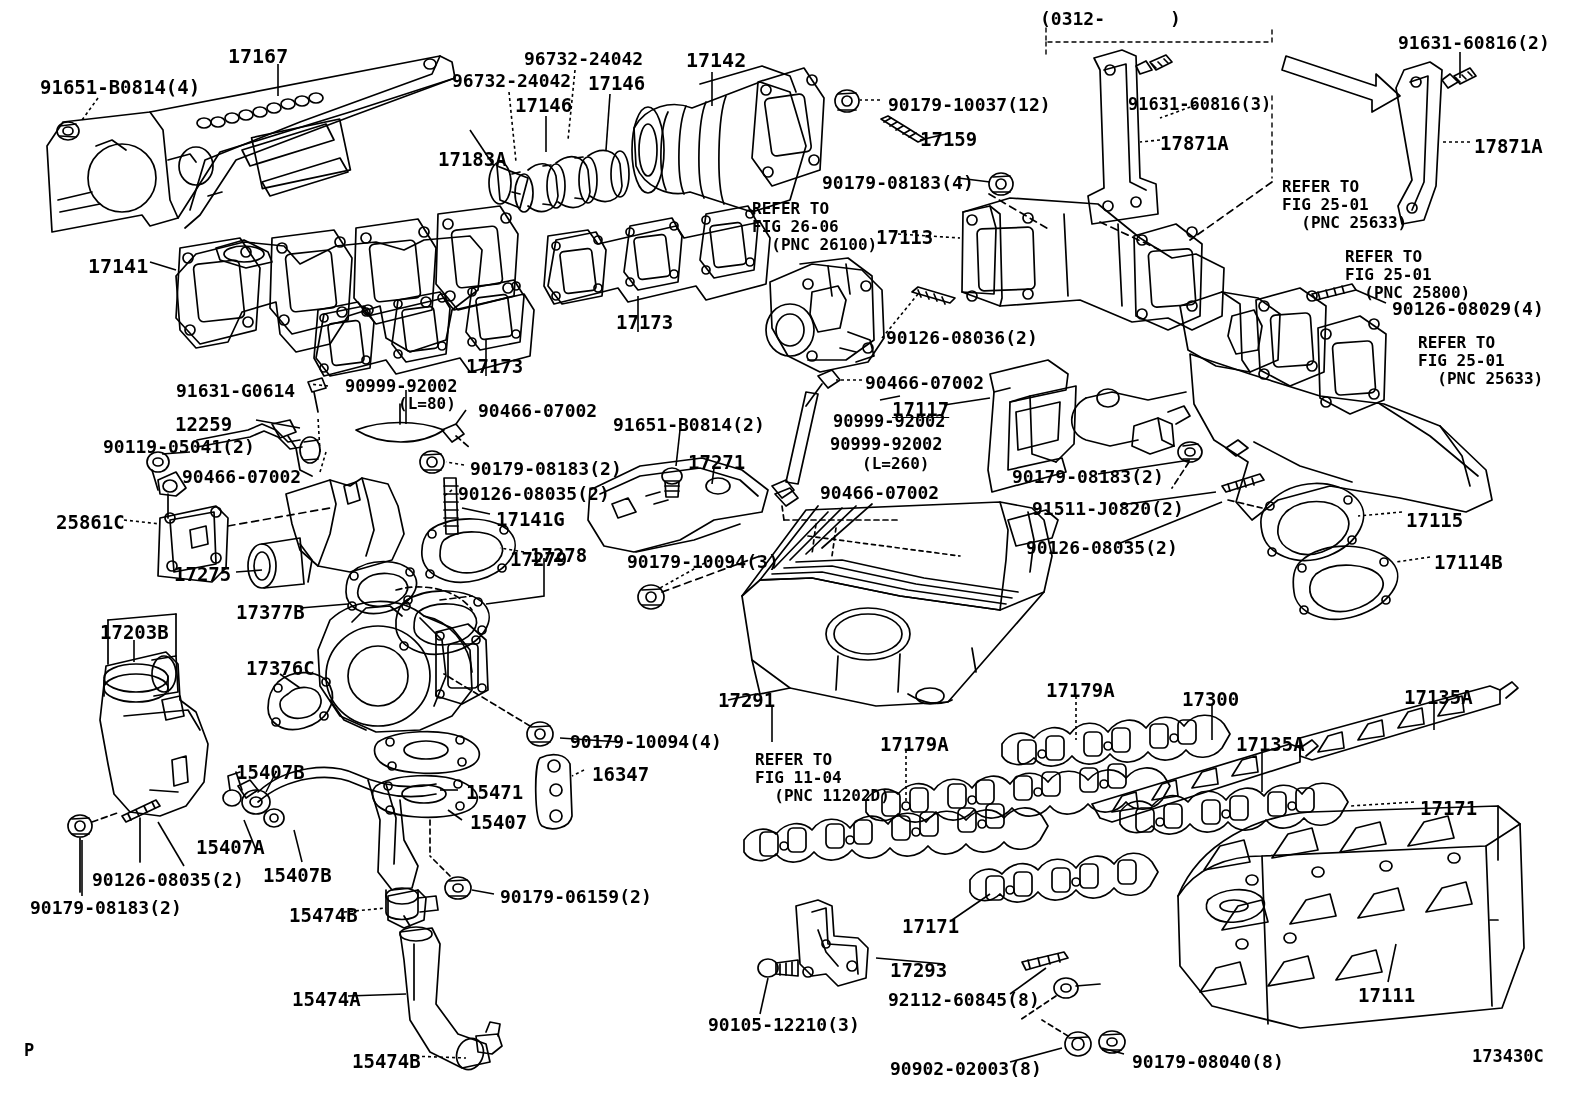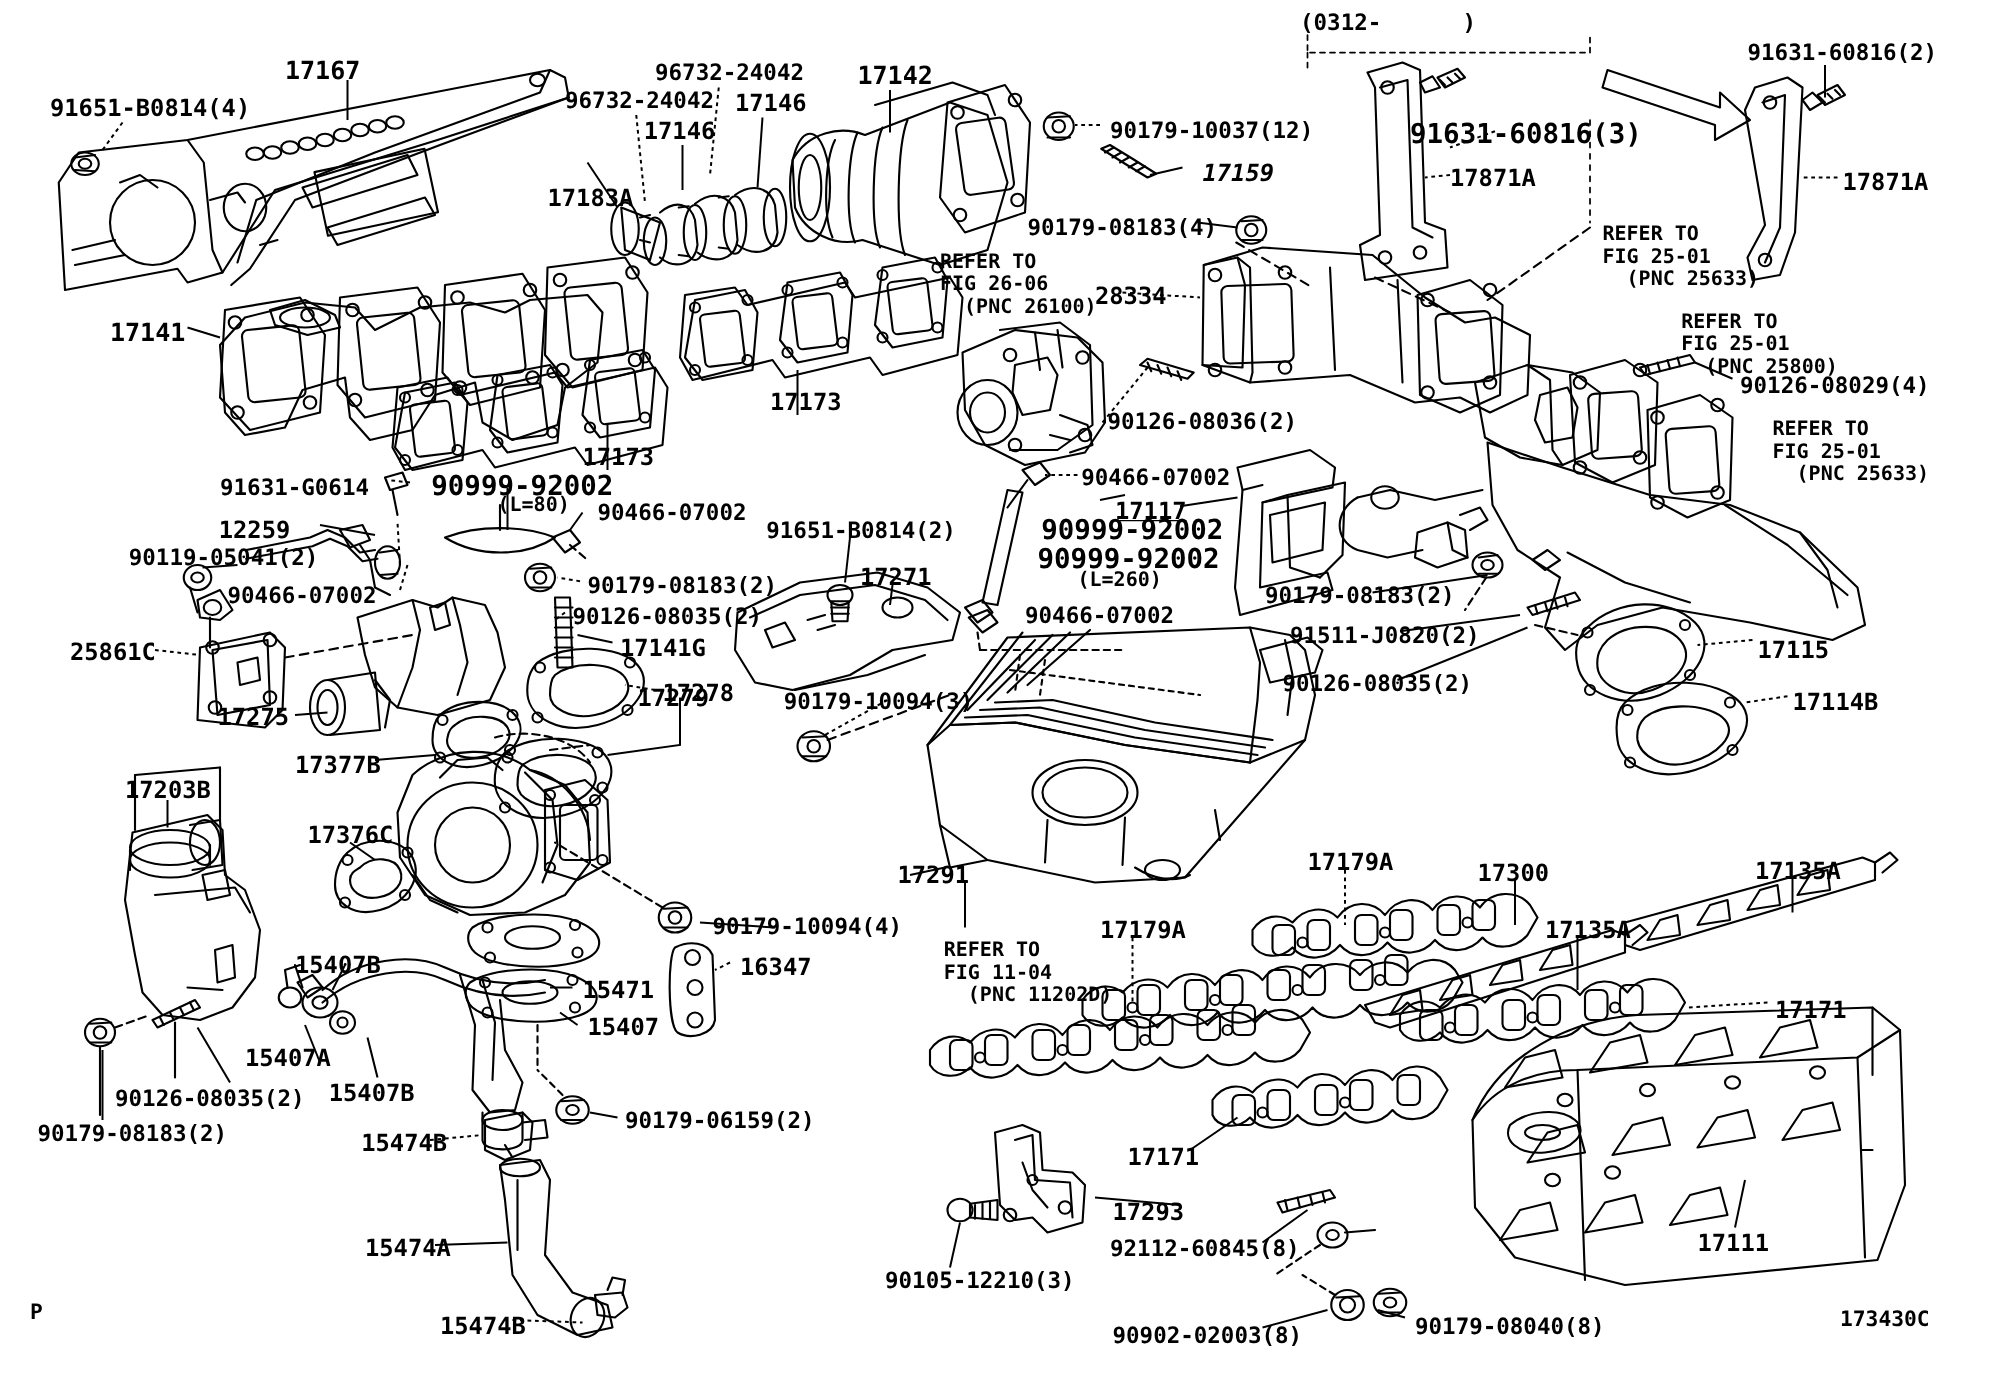--- a/index.html
+++ b/index.html
@@ -17,21 +17,21 @@
     font-family:"DejaVu Sans Mono","Liberation Mono",monospace;
     font-weight:bold;
     color:#000000;
     white-space:pre;
     letter-spacing:0px;
     line-height:1.05;
   }
   .s20{font-size:20px;}
   .s19{font-size:19px;}
   .s18{font-size:18px;}
-  .s17{font-size:22px;}
+  .s17{font-size:17px;}
   .s16{font-size:16px;}
   .refbox{line-height:1.12;}
   .corner{font-size:17px;font-weight:bold;}
 </style>
 </head>
 <body>
 
 <div id="sheet">
 
   <svg id="artwork" viewBox="0 0 1592 1099" xmlns="http://www.w3.org/2000/svg">
@@ -729,30 +729,30 @@
   <div id="labels">
       <div class="lbl s19" style="left: 40px; top: 78px;">91651-B0814(4)</div>
       <div class="lbl s20" style="left: 228px; top: 46px;">17167</div>
       <div class="lbl s18" style="left: 524px; top: 50px;">96732-24042</div>
       <div class="lbl s18" style="left: 452px; top: 72px;">96732-24042</div>
       <div class="lbl s19" style="left: 588px; top: 74px;">17146</div>
       <div class="lbl s19" style="left: 515px; top: 96px;">17146</div>
       <div class="lbl s19" style="left: 438px; top: 110px; margin-top: 40px;">17183A</div>
       <div class="lbl s20" style="left: 686px; top: 50px;">17142</div>
       <div class="lbl s18" style="left: 888px; top: 96px;">90179-10037(12)</div>
-      <div class="lbl s19" style="left: 962px; top: 130px; font-style: italic;">17159</div>
+      <div class="lbl s19" style="left: 920px; top: 130px;">17159</div>
       <div class="lbl s18" style="left: 822px; top: 174px;">90179-08183(4)</div>
       <div class="lbl s17" style="left: 1128px; top: 96px;">91631-60816(3)</div>
       <div class="lbl s19" style="left: 1160px; top: 134px;">17871A</div>
       <div class="lbl s18" style="left: 1398px; top: 34px;">91631-60816(2)</div>
       <div class="lbl s19" style="left: 1474px; top: 137px;">17871A</div>
       <div class="lbl s20" style="left: 88px; top: 256px;">17141</div>
       <div class="lbl s19" style="left: 616px; top: 313px;">17173</div>
       <div class="lbl s19" style="left: 466px; top: 357px;">17173</div>
-      <div class="lbl s19" style="left: 876px; top: 228px;">28334</div>
+      <div class="lbl s19" style="left: 876px; top: 228px;">17113</div>
       <div class="lbl s18" style="left: 886px; top: 329px;">90126-08036(2)</div>
       <div class="lbl s18" style="left: 865px; top: 374px;">90466-07002</div>
       <div class="lbl s19" style="left: 892px; top: 400px; text-decoration: underline;">17117</div>
       <div class="lbl s17" style="left: 830px; top: 436px;">90999-92002</div>
       <div class="lbl s16" style="left: 862px; top: 456px;">(L=260)</div>
       <div class="lbl s18" style="left: 820px; top: 484px;">90466-07002</div>
       <div class="lbl s18" style="left: 1392px; top: 300px;">90126-08029(4)</div>
       <div class="lbl s18" style="left: 176px; top: 382px;">91631-G0614</div>
       <div class="lbl s17" style="left: 345px; top: 378px;">90999-92002</div>
       <div class="lbl s16" style="left: 398px; top: 396px;">(L=80)</div>

